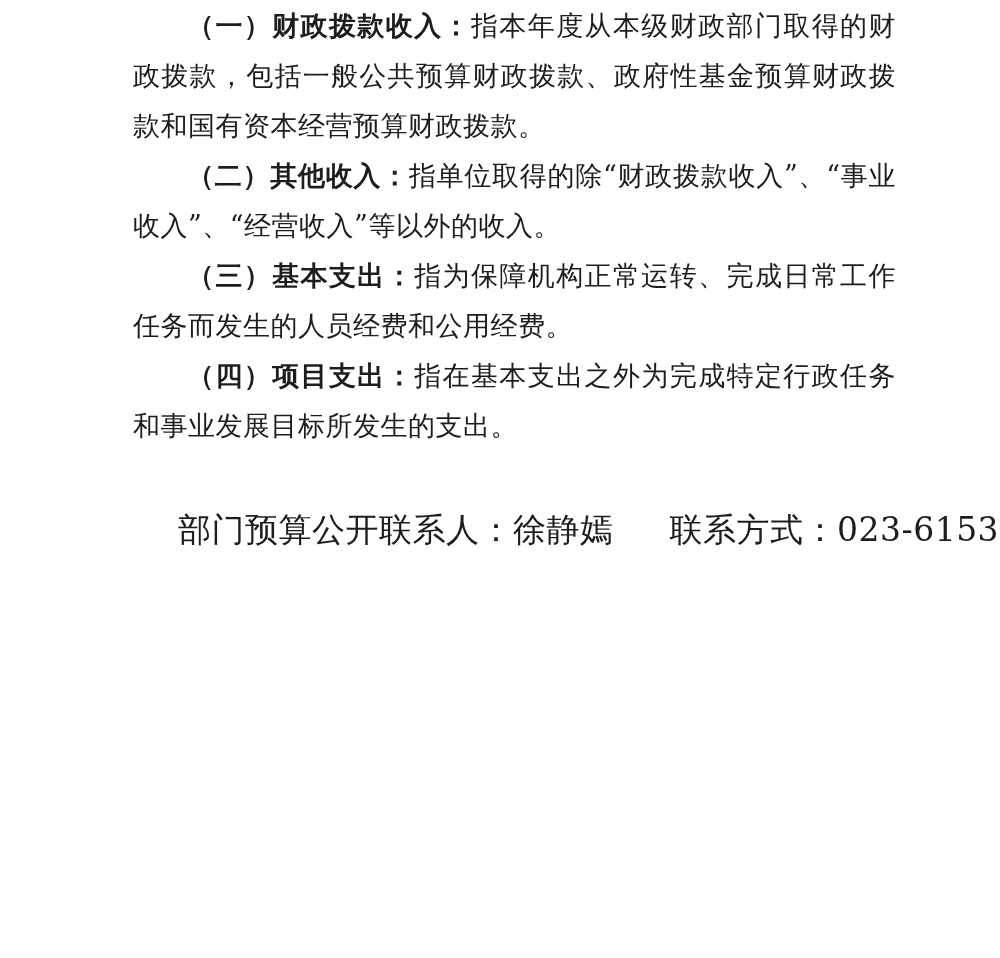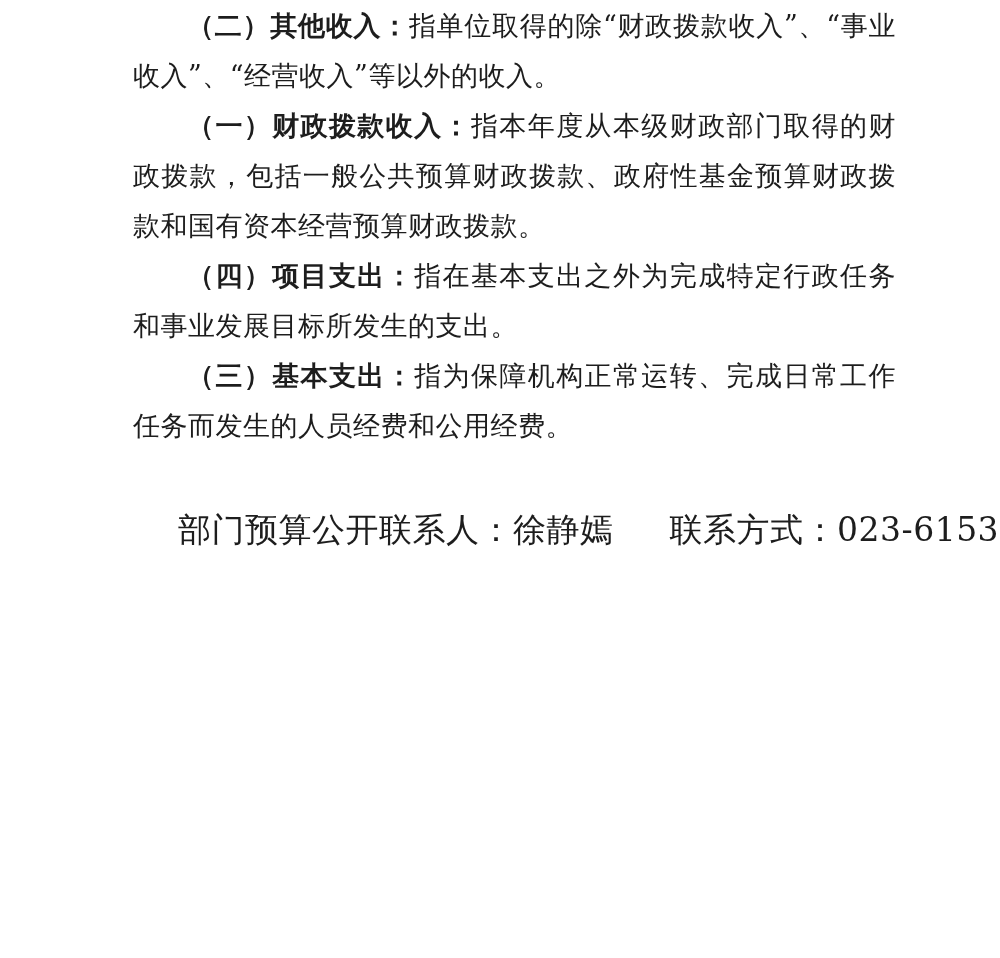--- a/index.html
+++ b/index.html
@@ -42,27 +42,27 @@
   .footer .contact-person {
     margin-right: 56px;
   }
 </style>
 </head>
 <body>
 
 <div class="page">
   <div class="content">
 
+    <p class="para"><span class="head">（一）财政拨款收入：</span><span class="body">指本年度从本级财政部门取得的财政拨款，包括一般公共预算财政拨款、政府性基金预算财政拨款和国有资本经营预算财政拨款。</span></p>
+
     <p class="para"><span class="head">（二）其他收入：</span><span class="body">指单位取得的除“财政拨款收入”、“事业收入”、“经营收入”等以外的收入。</span></p>
 
-    <p class="para"><span class="head">（一）财政拨款收入：</span><span class="body">指本年度从本级财政部门取得的财政拨款，包括一般公共预算财政拨款、政府性基金预算财政拨款和国有资本经营预算财政拨款。</span></p>
+    <p class="para"><span class="head">（三）基本支出：</span><span class="body">指为保障机构正常运转、完成日常工作任务而发生的人员经费和公用经费。</span></p>
 
     <p class="para"><span class="head">（四）项目支出：</span><span class="body">指在基本支出之外为完成特定行政任务和事业发展目标所发生的支出。</span></p>
-
-    <p class="para"><span class="head">（三）基本支出：</span><span class="body">指为保障机构正常运转、完成日常工作任务而发生的人员经费和公用经费。</span></p>
 
 
     <div class="footer">
       <span class="contact-person">部门预算公开联系人：徐静嫣</span><span class="contact-method">联系方式：023-61538233</span>
     </div>
 
   </div>
 </div>
 
 </body></html>

